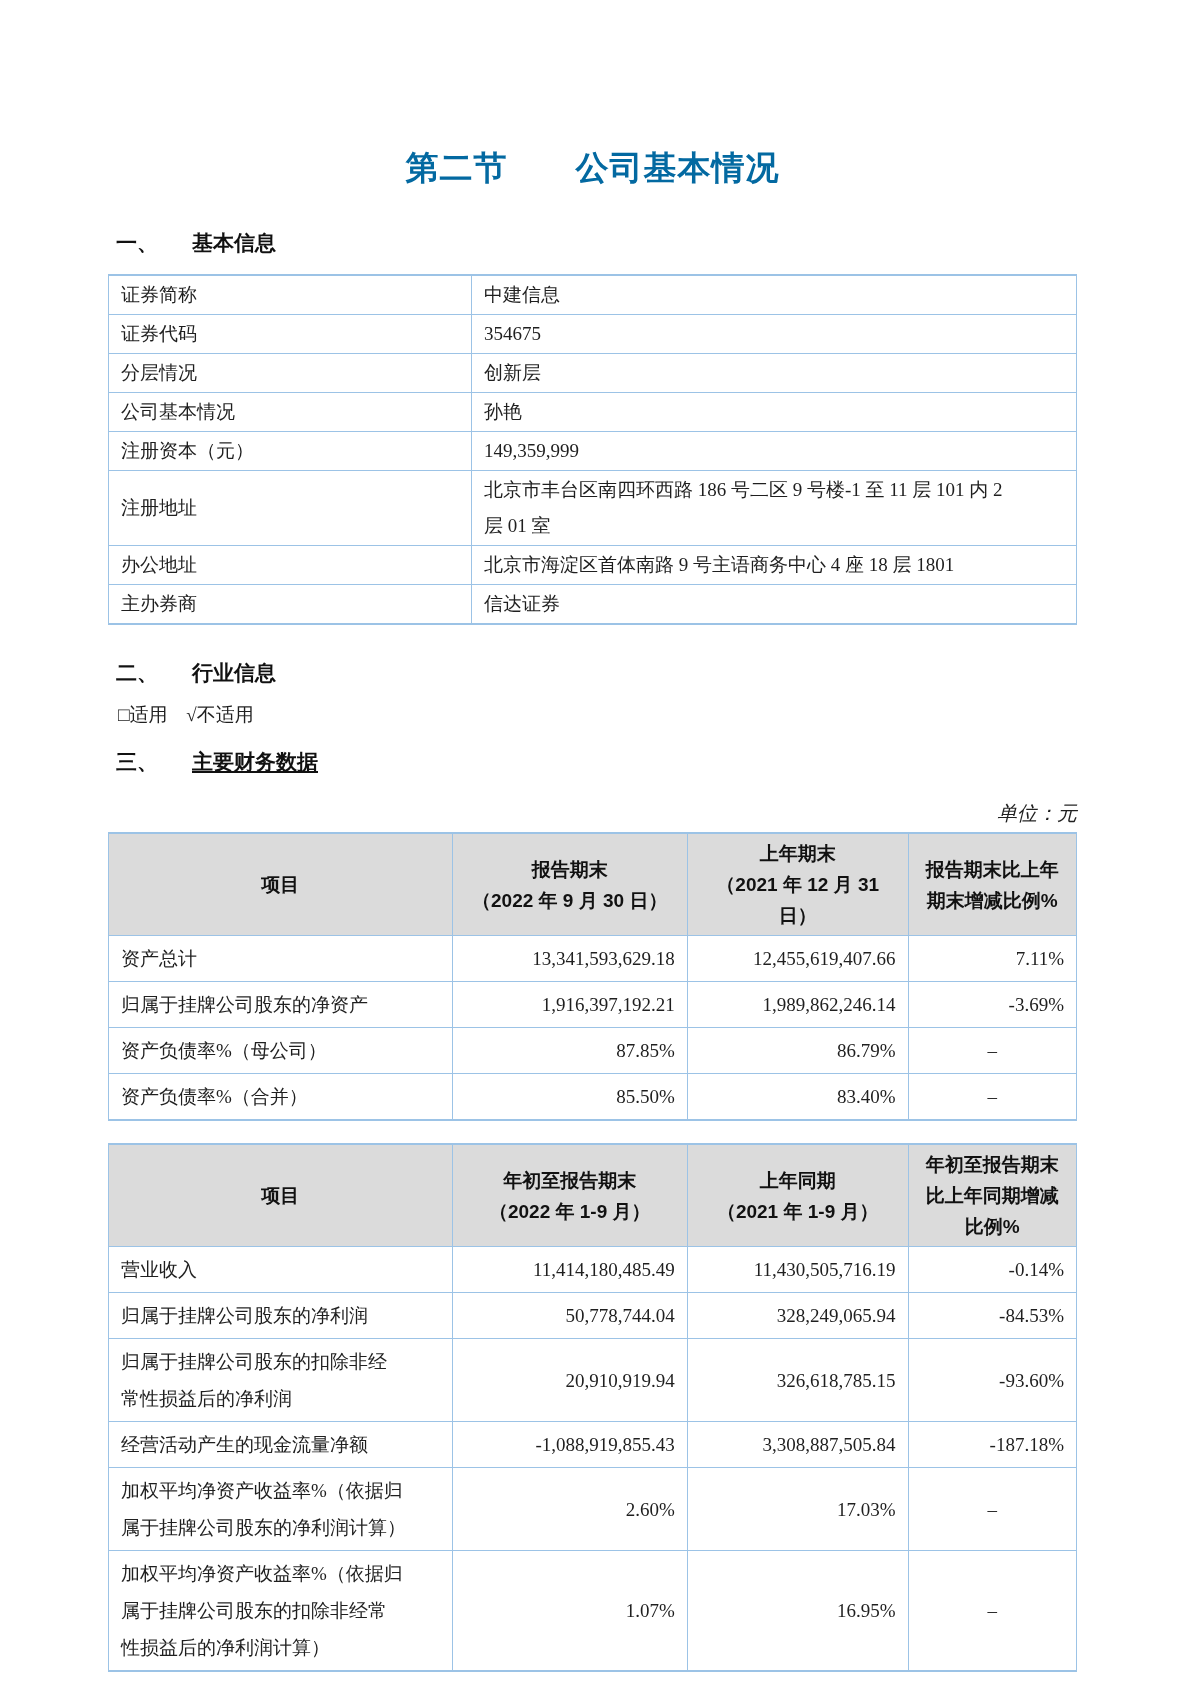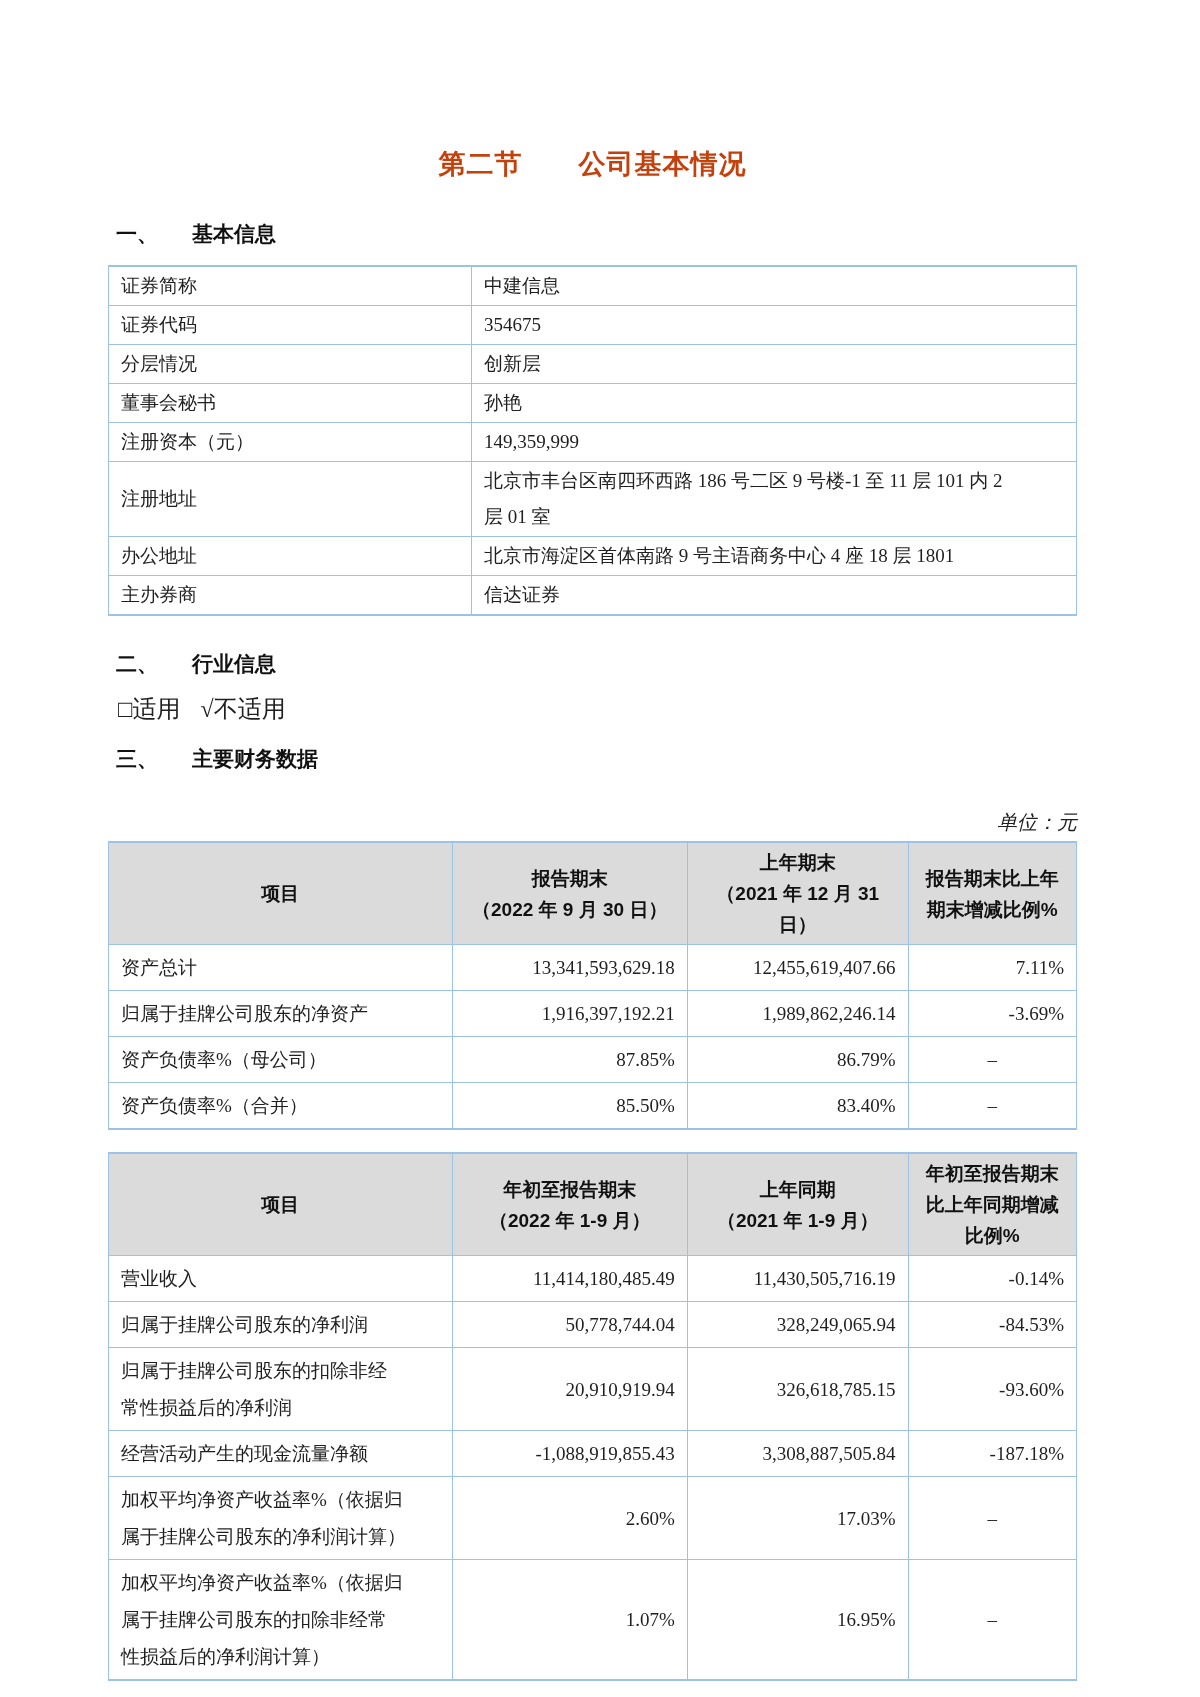--- a/index.html
+++ b/index.html
@@ -5,31 +5,31 @@
   * { margin:0; padding:0; box-sizing:border-box; }
   html,body { background:#ffffff; }
   .page {
     width:1200px; height:1697px; position:relative; background:#ffffff;
     padding:146px 123px 0 108px; overflow:hidden;
     font-family:"Liberation Serif","DejaVu Serif",serif;
     color:#1f1f1f; font-size:19px;
   }
   .doc-title {
     text-align:center; font-family:"Liberation Sans","DejaVu Sans",sans-serif;
-    font-weight:bold; font-size:27px; color:#c2410c; margin-bottom:38px; letter-spacing:1px;
+    font-weight:bold; font-size:33px; color:#0369a1; margin-bottom:38px; letter-spacing:1px;
   }
   .section-heading {
     font-family:"Liberation Sans","DejaVu Sans",sans-serif;
     font-weight:bold; font-size:21px; color:#111; padding-left:8px;
   }
   .section-heading .sec-num { display:inline-block; min-width:76px; }
   .sh-1 { margin-bottom:17px; }
   .sh-2 { margin-top:34px; margin-bottom:15px; }
-  .sh-3 { margin-top:20px; margin-bottom:36px; }
-  .applicability { padding-left:10px; font-size:24px; }
+  .sh-3 { margin-top:20px; margin-bottom:24px;text-decoration:underline; }
+  .applicability { padding-left:10px; font-size:19px; }
   .applicability .opt { margin-right:14px; }
   .unit-label { text-align:right; font-size:20px; margin-bottom:5px;font-style:italic; }
 
   table { width:100%; border-collapse:collapse; table-layout:fixed; }
   table { border:1px solid #9cc3e6; border-top:2px solid #9cc3e6; border-bottom:2px solid #9cc3e6; }
   td, th { border:1px solid #9cc3e6; white-space:pre-line; vertical-align:middle; }
 
   .info-table td { line-height:36px; padding:1px 12px; text-align:left; }
   .info-table { margin-bottom:34px; }
 
@@ -67,21 +67,21 @@
         </tr>
         <tr>
           <td class="cell-label">证券代码</td>
           <td class="cell-value">354675</td>
         </tr>
         <tr>
           <td class="cell-label">分层情况</td>
           <td class="cell-value">创新层</td>
         </tr>
         <tr>
-          <td class="cell-label">董事会秘书</td>
+          <td class="cell-label">公司基本情况</td>
           <td class="cell-value">孙艳</td>
         </tr>
         <tr>
           <td class="cell-label">注册资本（元）</td>
           <td class="cell-value">149,359,999</td>
         </tr>
         <tr>
           <td class="cell-label">注册地址</td>
           <td class="cell-value">北京市丰台区南四环西路 186 号二区 9 号楼-1 至 11 层 101 内 2
 层 01 室</td>

